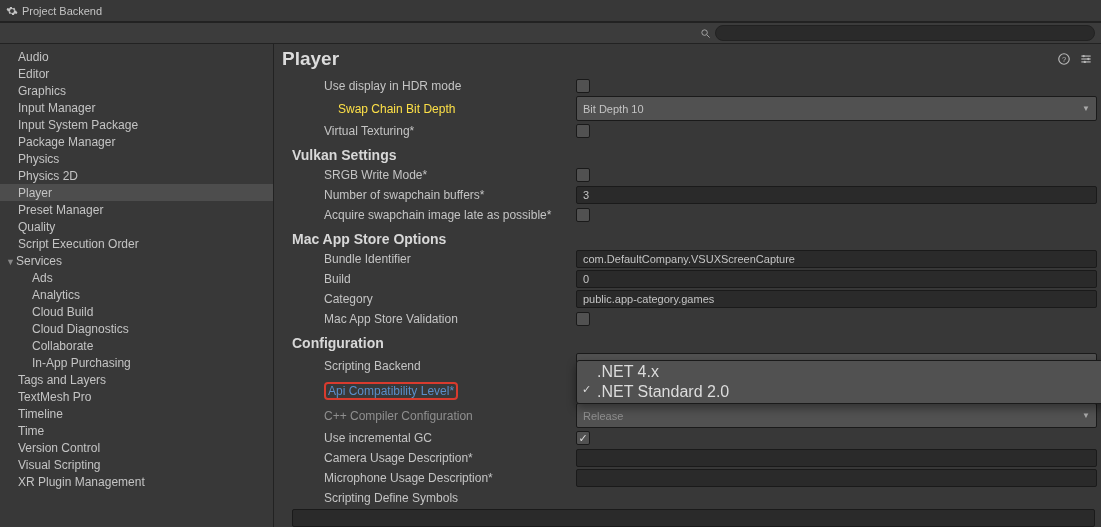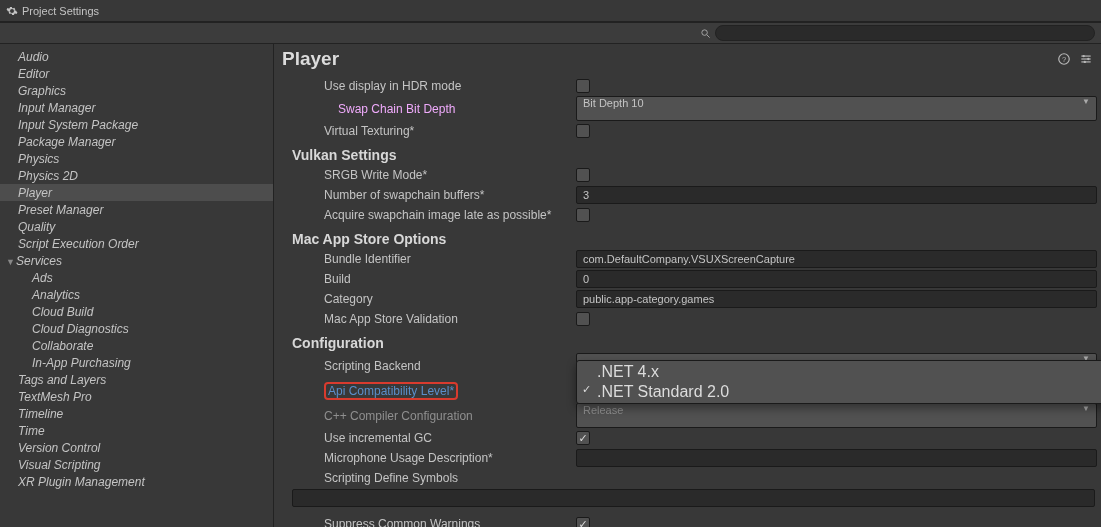--- a/index.html
+++ b/index.html
@@ -5,37 +5,37 @@
 * { box-sizing: border-box; margin: 0; padding: 0; font-family: Arial, Helvetica, sans-serif; }
 body { background: #383838; color: #c4c4c4; font-size: 12px; width: 1101px; height: 527px; overflow: hidden; }
 .window { display: flex; flex-direction: column; height: 100%; }
 .titlebar { background: #383838; border-bottom: 1px solid #222; height: 22px; display: flex; align-items: center; padding: 0 6px; }
 .titlebar .gear { margin-right: 4px; display:inline-flex; }
 .titlebar .ttl { font-size: 11px; color:#c4c4c4; }
 .searchbar { background: #3c3c3c; border-top:1px solid #222; border-bottom:1px solid #222; height:22px; display:flex; align-items:center; padding-right:6px; justify-content:flex-end; }
 .searchbar .sicon { margin-right:4px; color:#aaa; }
 .searchbar input { background:#2a2a2a; border:1px solid #222; border-radius:10px; height:16px; width:380px; color:#c4c4c4; padding:0 8px; font-size:11px; outline:none; }
 .body { display:flex; flex:1; min-height:0; }
-.sidebar { width:274px; background:#383838; border-right:1px solid #222; overflow-y:auto; padding-top:4px;font-style:italic; }
+.sidebar { width:274px; background:#383838; border-right:1px solid #222; overflow-y:auto; padding-top:4px; }
 .sidebar .item { padding:1.5px 6px 1.5px 18px; font-size:12px; color:#c4c4c4; cursor:pointer; white-space:nowrap; }
 .sidebar .item.selected { background:#4d4d4d; }
 .sidebar .item.child { padding-left:32px; }
 .sidebar .exp { display:inline-block; width:10px; margin-left:-12px; color:#888; font-size:9px; }
 .main { flex:1; display:flex; flex-direction:column; min-width:0; }
 .main-head { display:flex; align-items:center; justify-content:space-between; padding:4px 8px 6px 8px; }
 .main-head h1 { font-size:19px; font-weight:bold; color:#dcdcdc; }
 .main-head .ricons { display:flex; gap:8px; color:#b8b8b8; }
 .content { flex:1; overflow-y:auto; padding:0 4px 8px 18px; }
 .row { display:flex; align-items:center; min-height:20px; padding:0; }
 .row .lbl { width:252px; font-size:12px; color:#c4c4c4; padding-left:0; white-space:nowrap;margin-left:32px; }
-.row .lbl.indent { padding-left:14px; color:#f0abfc; }
+.row .lbl.indent { padding-left:14px; color:#fde047; }
 .row .fld { flex:1; display:flex; align-items:center; }
 .section-h { font-weight:bold; color:#d8d8d8; font-size:14px; padding:6px 0 2px 0; }
 input[type=text].tf, .tf { background:#2a2a2a; border:1px solid #1a1a1a; border-radius:2px; height:18px; width:100%; color:#c4c4c4; padding:0 6px; font-size:11px; outline:none; }
-.select { background:#515151; border:1px solid #1a1a1a; border-radius:2px; height:25px; width:100%; color:#c4c4c4; padding:0 6px; font-size:11px; display:flex; justify-content:space-between; cursor:pointer; }
+.select { background:#515151; border:1px solid #1a1a1a; border-radius:2px; height:25px; width:100%; color:#c4c4c4; padding:0 6px; font-size:11px; display:flex; align-items:center; justify-content:space-between; cursor:pointer; }
 .select .tri { font-size:8px; color:#aaa; }
 .chk { width:14px; height:14px; background:#515151; border:1px solid #1a1a1a; border-radius:2px; display:inline-flex; align-items:center; justify-content:center; cursor:pointer; }
 .chk.on::after { content:"✓"; color:#dcdcdc; font-size:11px; line-height:1; }
 .hl-red { border:2px solid #d93b2e; border-radius:4px; padding:0 2px; display:inline-block; color:#5a8ec9; }
 .dd-pop { position:absolute; background:#515151; border:1px solid #1a1a1a; border-radius:3px; padding:1px 0; box-shadow:0 4px 10px rgba(0,0,0,.4); z-index:50; width:538px; }
 .dd-pop .opt { padding:1px 10px 1px 20px; font-size:16px; color:#dcdcdc; cursor:pointer; position:relative; }
 .dd-pop .opt.sel::before { content:"✓"; position:absolute; left:5px; color:#dcdcdc; font-size:11px; }
 .rel { position:relative; }
 .fullfield { width:100%; }
 svg { display:block; }
@@ -43,21 +43,21 @@
 </head>
 <body>
 
 <div class="window">
   <div class="titlebar">
     <span class="gear">
       <svg width="12" height="12" viewBox="0 0 24 24">
           <path fill="#c4c4c4" d="M12 8a4 4 0 1 0 0 8 4 4 0 0 0 0-8zm9 4a7 7 0 0 1-.1 1.2l2 1.6-2 3.4-2.4-1a7 7 0 0 1-2 .1l-.4 2.6h-4l-.4-2.6a7 7 0 0 1-2-.1l-2.4 1-2-3.4 2-1.6A7 7 0 0 1 3 12a7 7 0 0 1 .1-1.2l-2-1.6 2-3.4 2.4 1a7 7 0 0 1 2-.1L7.9 4h4l.4 2.6a7 7 0 0 1 2 .1l2.4-1 2 3.4-2 1.6A7 7 0 0 1 21 12z"></path>
         </svg>
     </span>
-    <span class="ttl">Project Settings</span>
+    <span class="ttl">Project Backend</span>
   </div>
 
   <div class="searchbar">
     <span class="sicon">
       <svg width="11" height="11" viewBox="0 0 24 24">
           <circle cx="10" cy="10" r="6" fill="none" stroke="#aaa" stroke-width="2"></circle>
           <line x1="15" y1="15" x2="21" y2="21" stroke="#aaa" stroke-width="2"></line>
         </svg>
     </span>
     <input type="text" placeholder="" style="">
@@ -217,20 +217,26 @@
               </div>
             </div>
         </div>
         <div class="row">
           <div class="lbl">Use incremental GC</div>
           <div class="fld">
               <span class="chk on" id="chk-gc"></span>
             </div>
         </div>
         <div class="row">
+          <div class="lbl">Camera Usage Description*</div>
+          <div class="fld">
+              <input class="tf" type="text" value="" style="">
+            </div>
+        </div>
+        <div class="row">
           <div class="lbl">Microphone Usage Description*</div>
           <div class="fld">
               <input class="tf" type="text" value="" style="">
             </div>
         </div>
         <div class="row">
           <div class="lbl">Scripting Define Symbols</div>
         </div>
         <div class="row" style="padding-right:2px;">
           <input class="tf fullfield" type="text" value="" style="">

